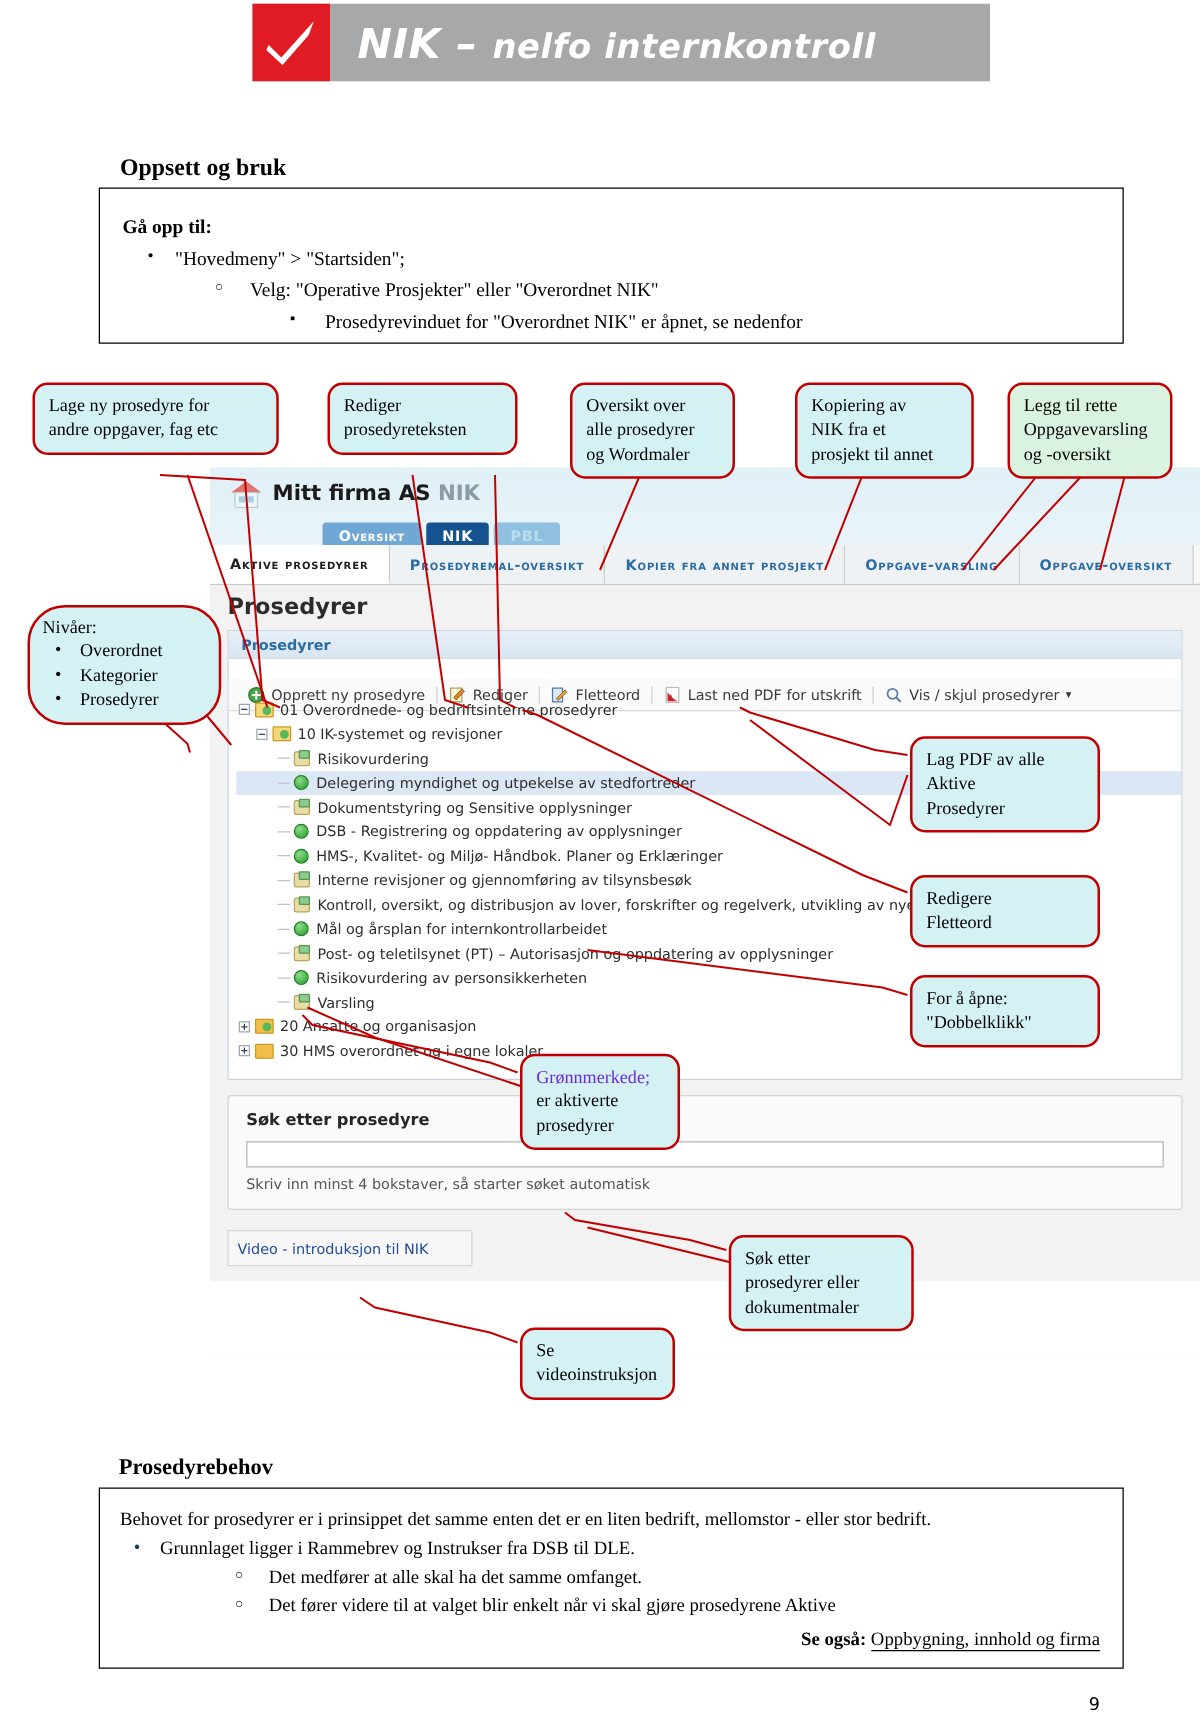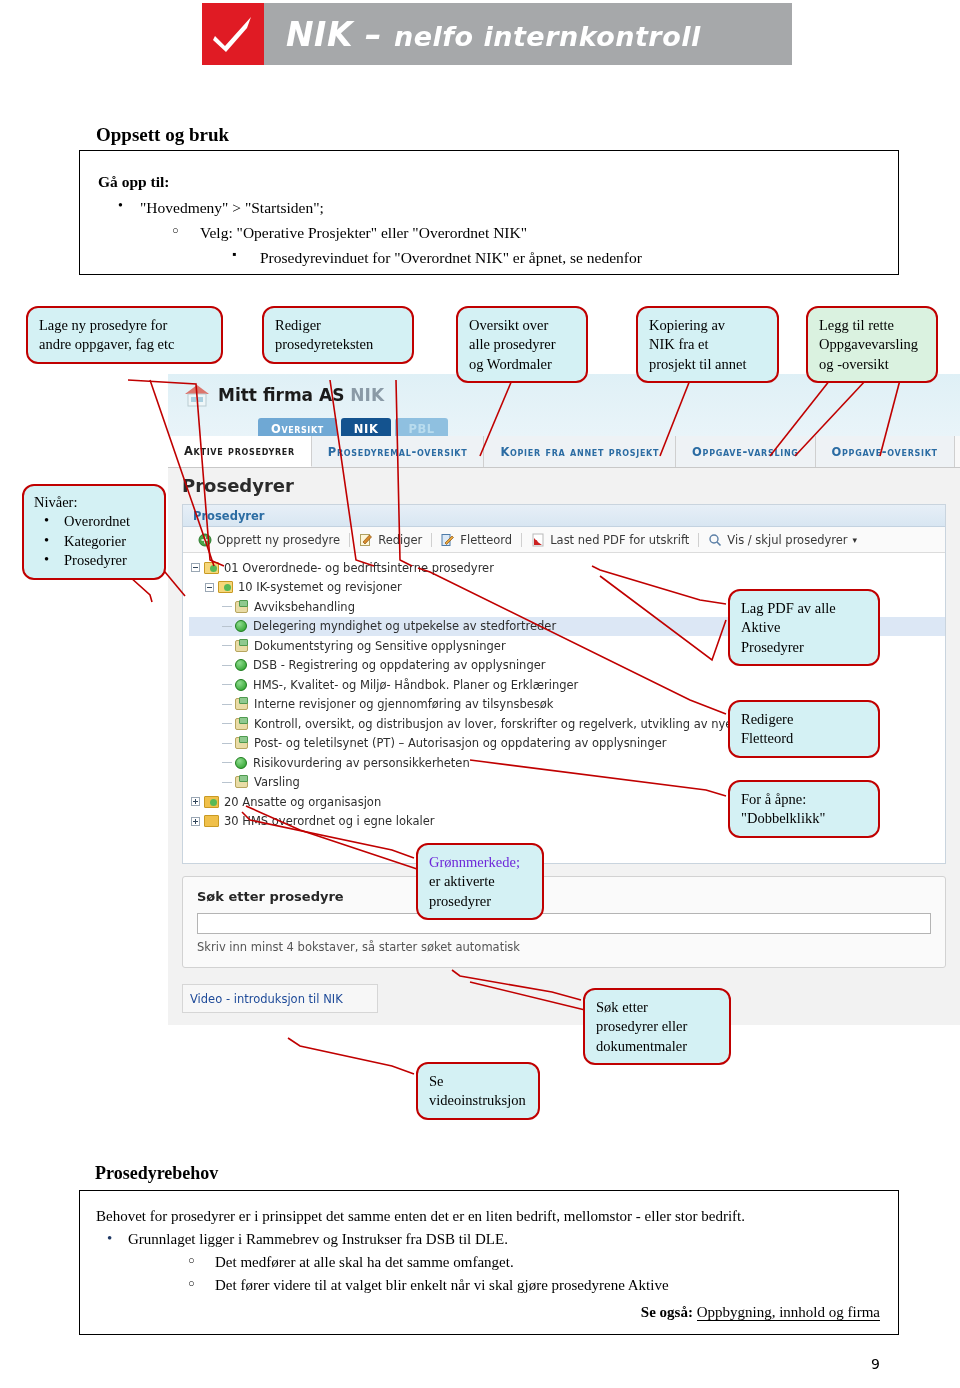--- a/index.html
+++ b/index.html
@@ -117,21 +117,21 @@
     background:#ffffff; border:1px solid #c9d4de;
   }
   #proc-panel-title {
     height:22px; background:linear-gradient(#e7eff7,#d8e6f2);
     border-bottom:1px solid #c3d2e0;
     display:flex; align-items:center; padding-left:10px;
     font-size:11.5px; font-weight:bold; color:#2b6ca3;
   }
   #proc-toolbar {
     height:26px; background:#fafafa; border-bottom:1px solid #dcdcdc;
-    display:flex; align-items:center; padding-left:6px;
+    display:flex; align-items:center; padding-left:6px;margin-top:16px;
   }
   .tb-item {
     display:flex; align-items:center; gap:5px;
     font-size:11.5px; color:#3a3a3a; padding:0 9px;
   }
   .tb-sep { width:1px; height:14px; background:#d0d0d0; }
   .tb-ico { width:14px; height:14px; flex:0 0 14px; position:relative; }
 
   #tree { position:absolute; left:0; top:49px; right:0; bottom:0; padding:4px 0 0 6px; }
   .trow {
@@ -262,21 +262,21 @@
   <div>Kopiering av</div>
   <div>NIK fra et</div>
   <div>prosjekt til annet</div>
 </div>
 <div class="callout green" style="left:806px; top:306px; width:132px;">
   <div>Legg til rette</div>
   <div>Oppgavevarsling</div>
   <div>og -oversikt</div>
 </div>
 
-<div class="callout" style="left:22px; top:484px; width:144px; padding:7px 8px 8px 10px;">
+<div class="callout" style="left:22px; top:484px; width:155px; padding:7px 8px 8px 10px;border-radius:30px;">
   <div>Nivåer:</div>
   <div style="position:relative;padding-left:30px;">
     <span style="position:absolute;left:10px;top:-1px;">•</span>
     <span>Overordnet</span>
   </div>
   <div style="position:relative;padding-left:30px;">
     <span style="position:absolute;left:10px;top:-1px;">•</span>
     <span>Kategorier</span>
   </div>
   <div style="position:relative;padding-left:30px;">
@@ -381,21 +381,21 @@
         <span>01 Overordnede- og bedriftsinterne prosedyrer</span>
       </div>
       <div class="trow" style="padding-left:16px;">
         <span class="tpm"></span>
         <span class="tfolder open green"></span>
         <span>10 IK-systemet og revisjoner</span>
       </div>
       <div class="trow" style="padding-left:33px;">
         <span class="tstem"></span>
         <span class="box-tan"></span>
-        <span>Avviksbehandling</span>
+        <span>Risikovurdering</span>
       </div>
       <div class="trow hl" style="padding-left:33px;">
         <span class="tstem"></span>
         <span class="dot-green"></span>
         <span>Delegering myndighet og utpekelse av stedfortreder</span>
       </div>
       <div class="trow" style="padding-left:33px;">
         <span class="tstem"></span>
         <span class="box-tan"></span>
         <span>Dokumentstyring og Sensitive opplysninger</span>
@@ -412,20 +412,25 @@
       </div>
       <div class="trow" style="padding-left:33px;">
         <span class="tstem"></span>
         <span class="box-tan"></span>
         <span>Interne revisjoner og gjennomføring av tilsynsbesøk</span>
       </div>
       <div class="trow" style="padding-left:33px;">
         <span class="tstem"></span>
         <span class="box-tan"></span>
         <span>Kontroll, oversikt, og distribusjon av lover, forskrifter og regelverk, utvikling av nye dokumenter</span>
+      </div>
+      <div class="trow" style="padding-left:33px;">
+        <span class="tstem"></span>
+        <span class="dot-green"></span>
+        <span>Mål og årsplan for internkontrollarbeidet</span>
       </div>
       <div class="trow" style="padding-left:33px;">
         <span class="tstem"></span>
         <span class="box-tan"></span>
         <span>Post- og teletilsynet (PT) – Autorisasjon og oppdatering av opplysninger</span>
       </div>
       <div class="trow" style="padding-left:33px;">
         <span class="tstem"></span>
         <span class="dot-green"></span>
         <span>Risikovurdering av personsikkerheten</span>

